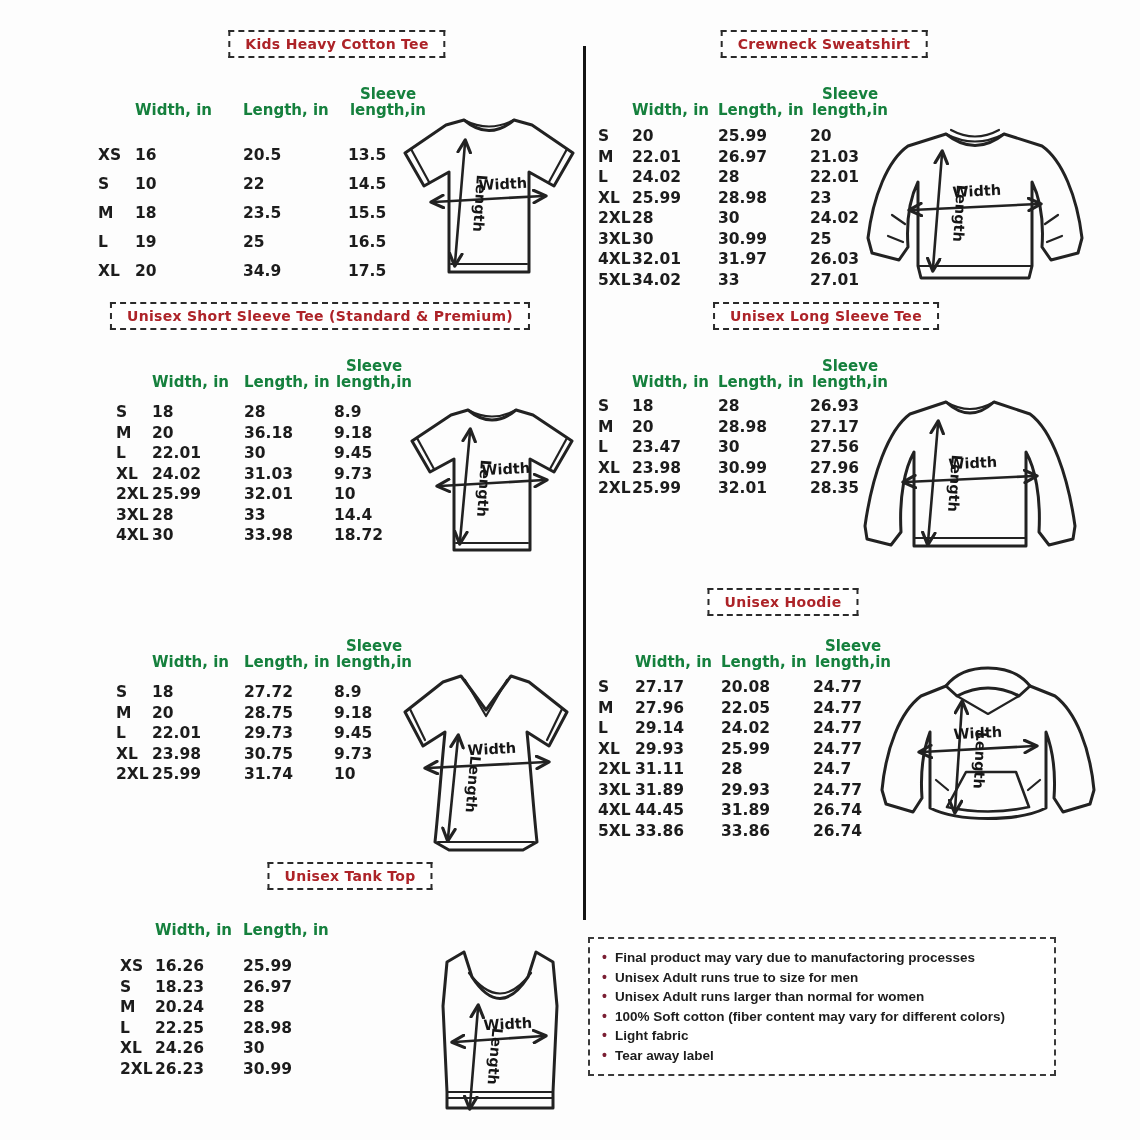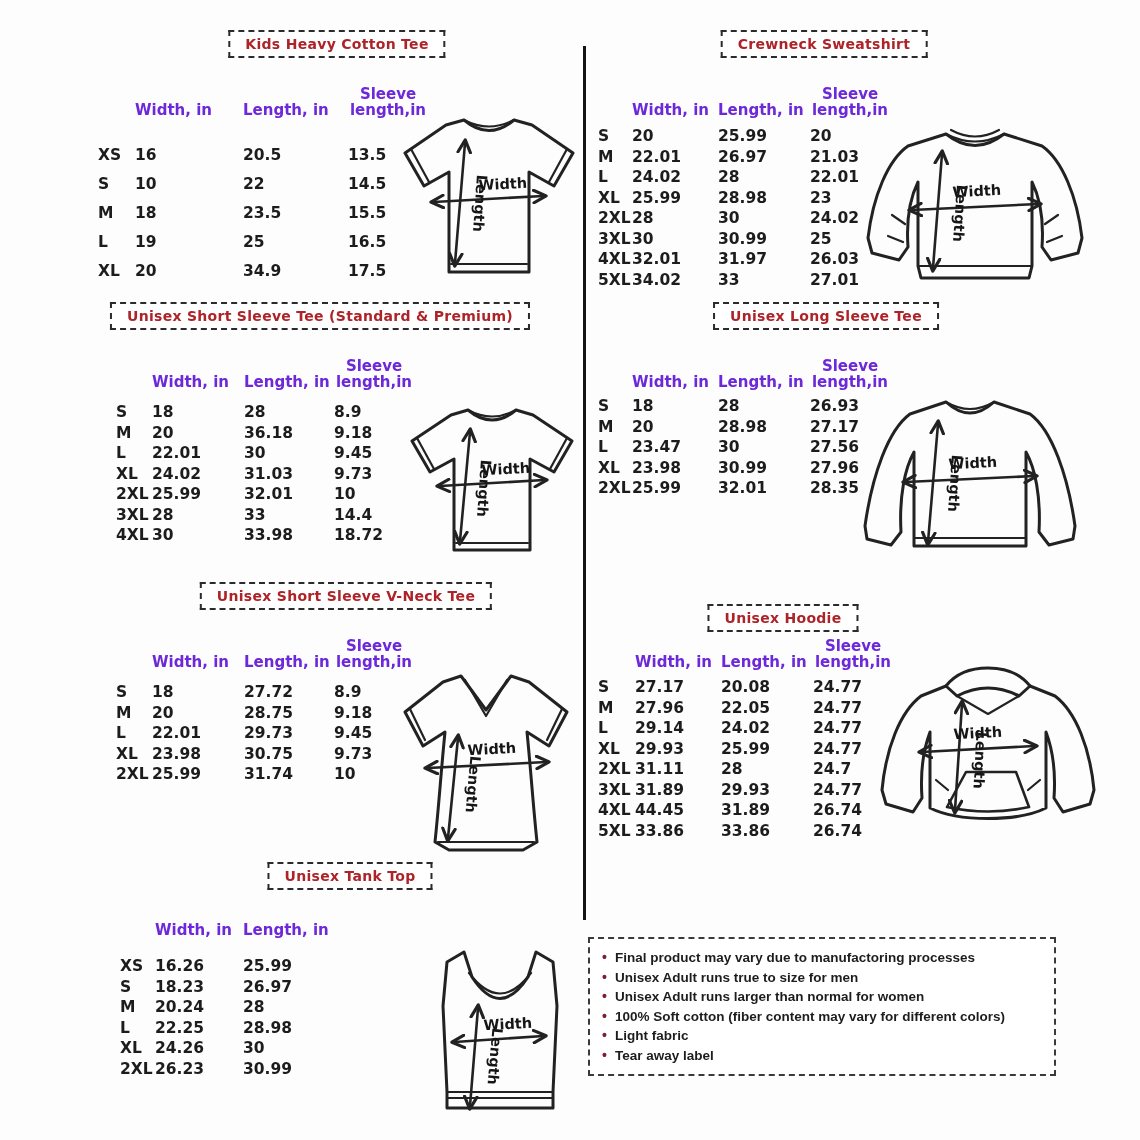--- a/index.html
+++ b/index.html
@@ -13,21 +13,21 @@
   .title-box{
     position:absolute;transform:translateX(-50%);
     border:2px dashed #2b2b2b;background:#fff;
     color:#ad2328;font-weight:bold;font-size:14px;letter-spacing:.3px;
     padding:4px 15px;white-space:nowrap;
   }
 
   
   .thead,.trows{position:absolute;display:grid;}
   .th{
-    color:#6d28d9;font-weight:bold;font-size:15px;line-height:1.08;
+    color:#15803d;font-weight:bold;font-size:15px;line-height:1.08;
     display:flex;align-items:flex-end;justify-content:flex-start;
   }
   .thead .th:nth-child(4){justify-content:center;text-align:center;}
   .td{
     color:#1c1c1c;font-weight:bold;font-size:15.5px;
     display:flex;align-items:center;white-space:nowrap;
   }
   .size-label{font-size:15.5px;}
 
   .cols-kids{grid-template-columns:37px 108px 105px 80px;}
@@ -275,23 +275,20 @@
     </defs>
     <path class="sil" d="M88,14 L52,26 C30,42 14,88 7,138 L9,151 L33,157 L43,144 C41,108 47,80 56,64 L56,158 L168,158 L168,64 C177,80 183,108 181,144 L191,157 L215,151 L217,138 C210,88 194,42 172,26 L136,14 Q112,36 88,14 Z"></path>
     <path class="detail" d="M88,14 Q112,28 136,14"></path>
     <path class="detail" d="M56,150 L168,150"></path>
     <line class="arrow" x1="48" y1="94" x2="176" y2="88" marker-start="url(#m4)" marker-end="url(#m4)"></line>
     <line class="arrow" x1="80" y1="36" x2="70" y2="154" marker-start="url(#m4)" marker-end="url(#m4)"></line>
     <text x="115" y="80" text-anchor="middle" transform="rotate(-3 115 80)">Width</text>
     <text text-anchor="middle" transform="translate(92,95) rotate(94)">Length</text>
   </svg>
 
-  <div class="title-box" style="left:346px;top:582px;">
-    <span>Unisex Short Sleeve V-Neck Tee</span>
-  </div>
   <div class="thead cols-left" style="left:116px;top:636px;grid-auto-rows:34px;">
       <span class="th"></span>
       <span class="th">Width, in</span>
       <span class="th">Length, in</span>
       <span class="th">Sleeve length,in</span>
     </div>
   <div class="trows cols-left rh205" style="left:116px;top:682px;">
       <span class="td size-label">S</span>
       <span class="td">18</span>
       <span class="td">27.72</span>
@@ -323,21 +320,21 @@
     <path class="detail" d="M73,18 L94,54 L115,18"></path>
     <path class="detail" d="M46,180 L142,180"></path>
     <path class="detail" d="M18,47 L33,78"></path>
     <path class="detail" d="M170,47 L155,78"></path>
     <line class="arrow" x1="36" y1="106" x2="154" y2="100" marker-start="url(#m5)" marker-end="url(#m5)"></line>
     <line class="arrow" x1="66" y1="76" x2="56" y2="176" marker-start="url(#m5)" marker-end="url(#m5)"></line>
     <text x="100" y="92" text-anchor="middle" transform="rotate(-3 100 92)">Width</text>
     <text text-anchor="middle" transform="translate(76,122) rotate(95)">Length</text>
   </svg>
 
-  <div class="title-box" style="left:783px;top:604px;">
+  <div class="title-box" style="left:783px;top:588px;">
     <span>Unisex Hoodie</span>
   </div>
   <div class="thead cols-hood" style="left:598px;top:636px;grid-auto-rows:34px;">
       <span class="th"></span>
       <span class="th">Width, in</span>
       <span class="th">Length, in</span>
       <span class="th">Sleeve length,in</span>
     </div>
   <div class="trows cols-hood rh205" style="left:598px;top:677px;">
       <span class="td size-label">S</span>

